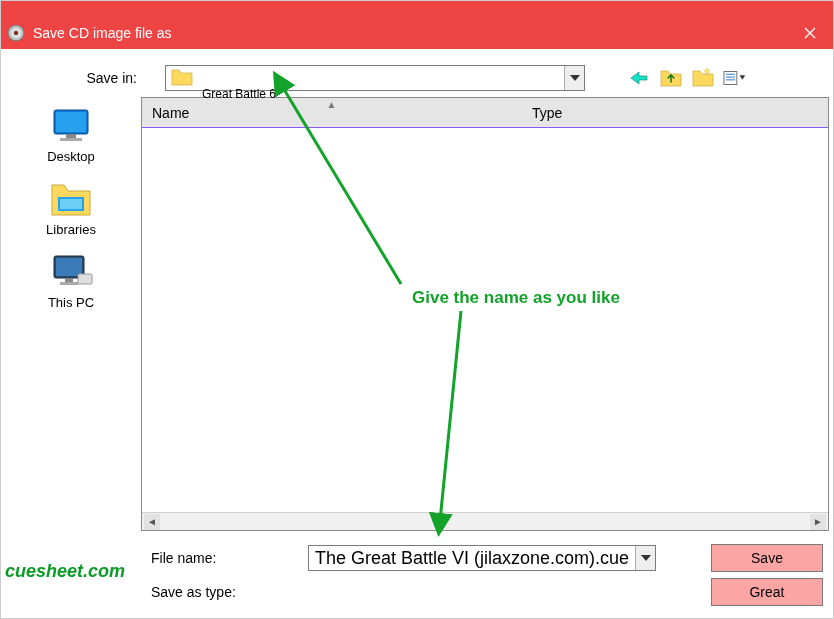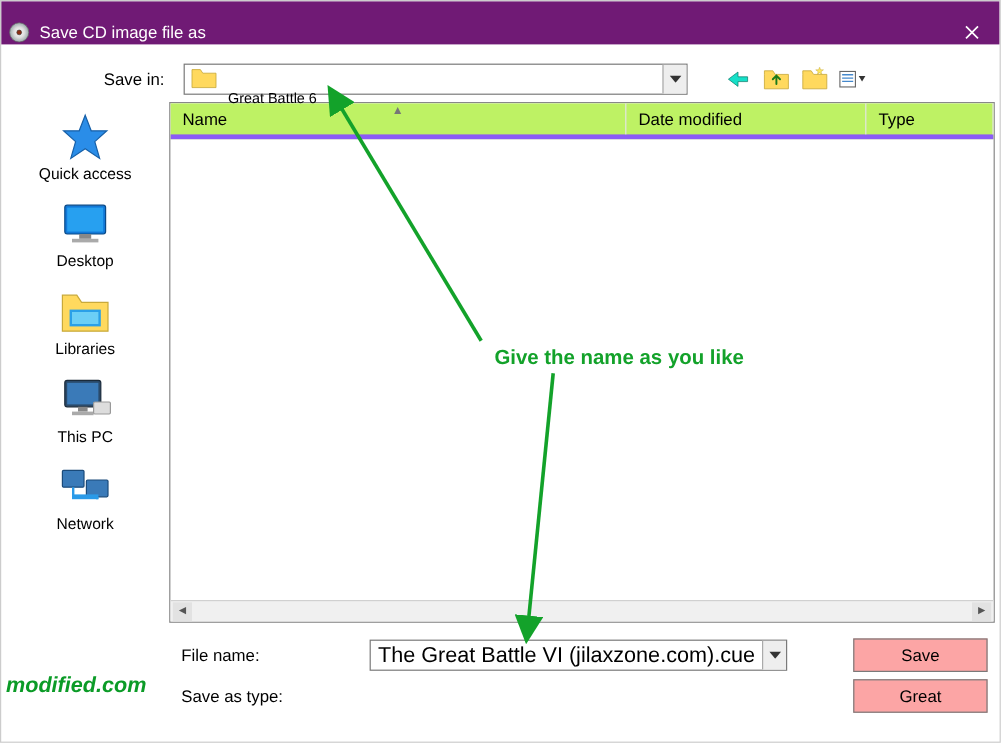--- a/index.html
+++ b/index.html
@@ -10,23 +10,23 @@
     background: #fff;
     width: 834px;
     height: 619px;
     position: relative;
     overflow: hidden;
     border: 1px solid #ccc;
   }
 
   
   .titlebar {
-    background: #701a75;
+    background: #ef4444;
     color: #fff;
-    height: 36px;
+    height: 48px;
     display: flex;
     align-items: center;
     padding: 16px 0 0 6px;
   }
   .titlebar .app-icon {
     width: 18px; height: 18px;
     margin-right: 8px;
     display: flex; align-items:center; justify-content:center;
   }
   .titlebar .title { font-size: 14px; flex: 0 0 auto; }
@@ -36,21 +36,21 @@
     display:flex; align-items:center; justify-content:center;
     color:#fff;
   }
 
   
   .toprow {
     display:flex;
     align-items:center;
     height: 46px;
     padding: 12px 10px 0 0;
-    gap: 12px;
+    gap: 24px;
   }
   .toprow .savein-label {
     width: 140px;
     text-align: right;
     font-size: 14px;
     padding-right: 4px;
   }
   .combo {
     border: 1px solid #7a7a7a;
     background: #fff;
@@ -124,22 +124,22 @@
     border: 1px solid #888;
     margin: 2px 4px 2px 0;
     display:flex;
     flex-direction:column;
     overflow:hidden;
     background:#fff;
   }
   .cols {
     display:flex;
     height: 30px;
-    border-bottom: 4px solid #8b5cf6;
-    background:#bef264;
+    border-bottom: 1px solid #8b5cf6;
+    background:#e5e5e5;
   }
   .cols .col {
     padding: 6px 10px;
     font-size: 14px;
     border-right: 1px solid #e4e4e4;
     display:flex; align-items:center; gap:6px;
   }
   .cols .col.name { flex: 0 0 380px; position:relative; }
   .cols .col.date { flex: 0 0 200px; }
   .cols .col.type { flex: 1; }
@@ -306,28 +306,20 @@
         <line x1="3" y1="12" x2="13" y2="12" stroke="#4488cc" stroke-width="1.2"></line>
         <path d="M18 7 L24 7 L21 12 Z" fill="#333"></path>
       </svg>
     </span>
   </div>
 </div>
 
 <div class="mainarea">
   <div class="sidebar">
 
-    <div class="place">
-      <span class="place-icon">
-        <svg width="44" height="40" viewBox="0 0 44 40">
-          <path d="M22 2 L27 15 L40 15 L30 24 L34 38 L22 30 L10 38 L14 24 L4 15 L17 15 Z" fill="#2a8de8" stroke="#1760a8" stroke-width="1"></path>
-        </svg>
-      </span>
-      <span class="place-label">Quick access</span>
-    </div>
 
     <div class="place">
       <span class="place-icon">
         <svg width="46" height="40" viewBox="0 0 46 40">
           <rect x="6" y="4" width="34" height="24" rx="2" fill="#1178d7" stroke="#0a4a88"></rect>
           <rect x="8" y="6" width="30" height="20" fill="#27a0f0"></rect>
           <rect x="18" y="28" width="10" height="4" fill="#888"></rect>
           <rect x="12" y="32" width="22" height="3" fill="#aaa"></rect>
         </svg>
       </span>
@@ -351,43 +343,28 @@
           <rect x="6" y="4" width="30" height="22" rx="2" fill="#2a4a6a" stroke="#1a2a3a"></rect>
           <rect x="8" y="6" width="26" height="18" fill="#3a7ab8"></rect>
           <rect x="17" y="26" width="8" height="4" fill="#888"></rect>
           <rect x="12" y="30" width="18" height="3" fill="#aaa"></rect>
           <rect x="30" y="22" width="14" height="10" rx="1" fill="#ddd" stroke="#999"></rect>
         </svg>
       </span>
       <span class="place-label">This PC</span>
     </div>
 
-    <div class="place">
-      <span class="place-icon">
-        <svg width="46" height="40" viewBox="0 0 46 40">
-          <rect x="4" y="6" width="18" height="14" rx="1" fill="#3a7ab8" stroke="#1a4a7a"></rect>
-          <rect x="24" y="14" width="18" height="14" rx="1" fill="#3a7ab8" stroke="#1a4a7a"></rect>
-          <rect x="12" y="26" width="22" height="4" fill="#2a9ae8"></rect>
-          <line x1="13" y1="20" x2="13" y2="28" stroke="#2a9ae8" stroke-width="2"></line>
-          <line x1="33" y1="28" x2="33" y2="30" stroke="#2a9ae8" stroke-width="2"></line>
-        </svg>
-      </span>
-      <span class="place-label">Network</span>
-    </div>
 
   </div>
 
   <div class="filelist">
     <div class="cols">
       <div class="col name">
         <span>Name</span>
         <span class="sort-caret">▲</span>
-      </div>
-      <div class="col date">
-        <span>Date modified</span>
       </div>
       <div class="col type">
         <span>Type</span>
       </div>
     </div>
     <div style="flex:1"></div>
     <div class="sbar">
       <span class="sbtn">◄</span>
       <span class="sbtn">►</span>
     </div>
@@ -411,21 +388,21 @@
   </div>
   <div class="brow">
     <div class="blabel">Save as type:</div>
     <div class="bbtn">
       <span>Great</span>
     </div>
   </div>
 </div>
 
 <div class="annotation-text">Give the name as you like</div>
-<div class="watermark">modified.com</div>
+<div class="watermark">cuesheet.com</div>
 
 <svg class="overlay">
   <defs>
     <marker id="arrhead" markerWidth="8" markerHeight="8" refX="6" refY="4" orient="auto">
       <path d="M0 0 L8 4 L0 8 Z" fill="#13a22a"></path>
     </marker>
   </defs>
 
   <path d="M 400 283 L 275 75" stroke="#13a22a" stroke-width="3" fill="none" marker-end="url(#arrhead)"></path>
 

